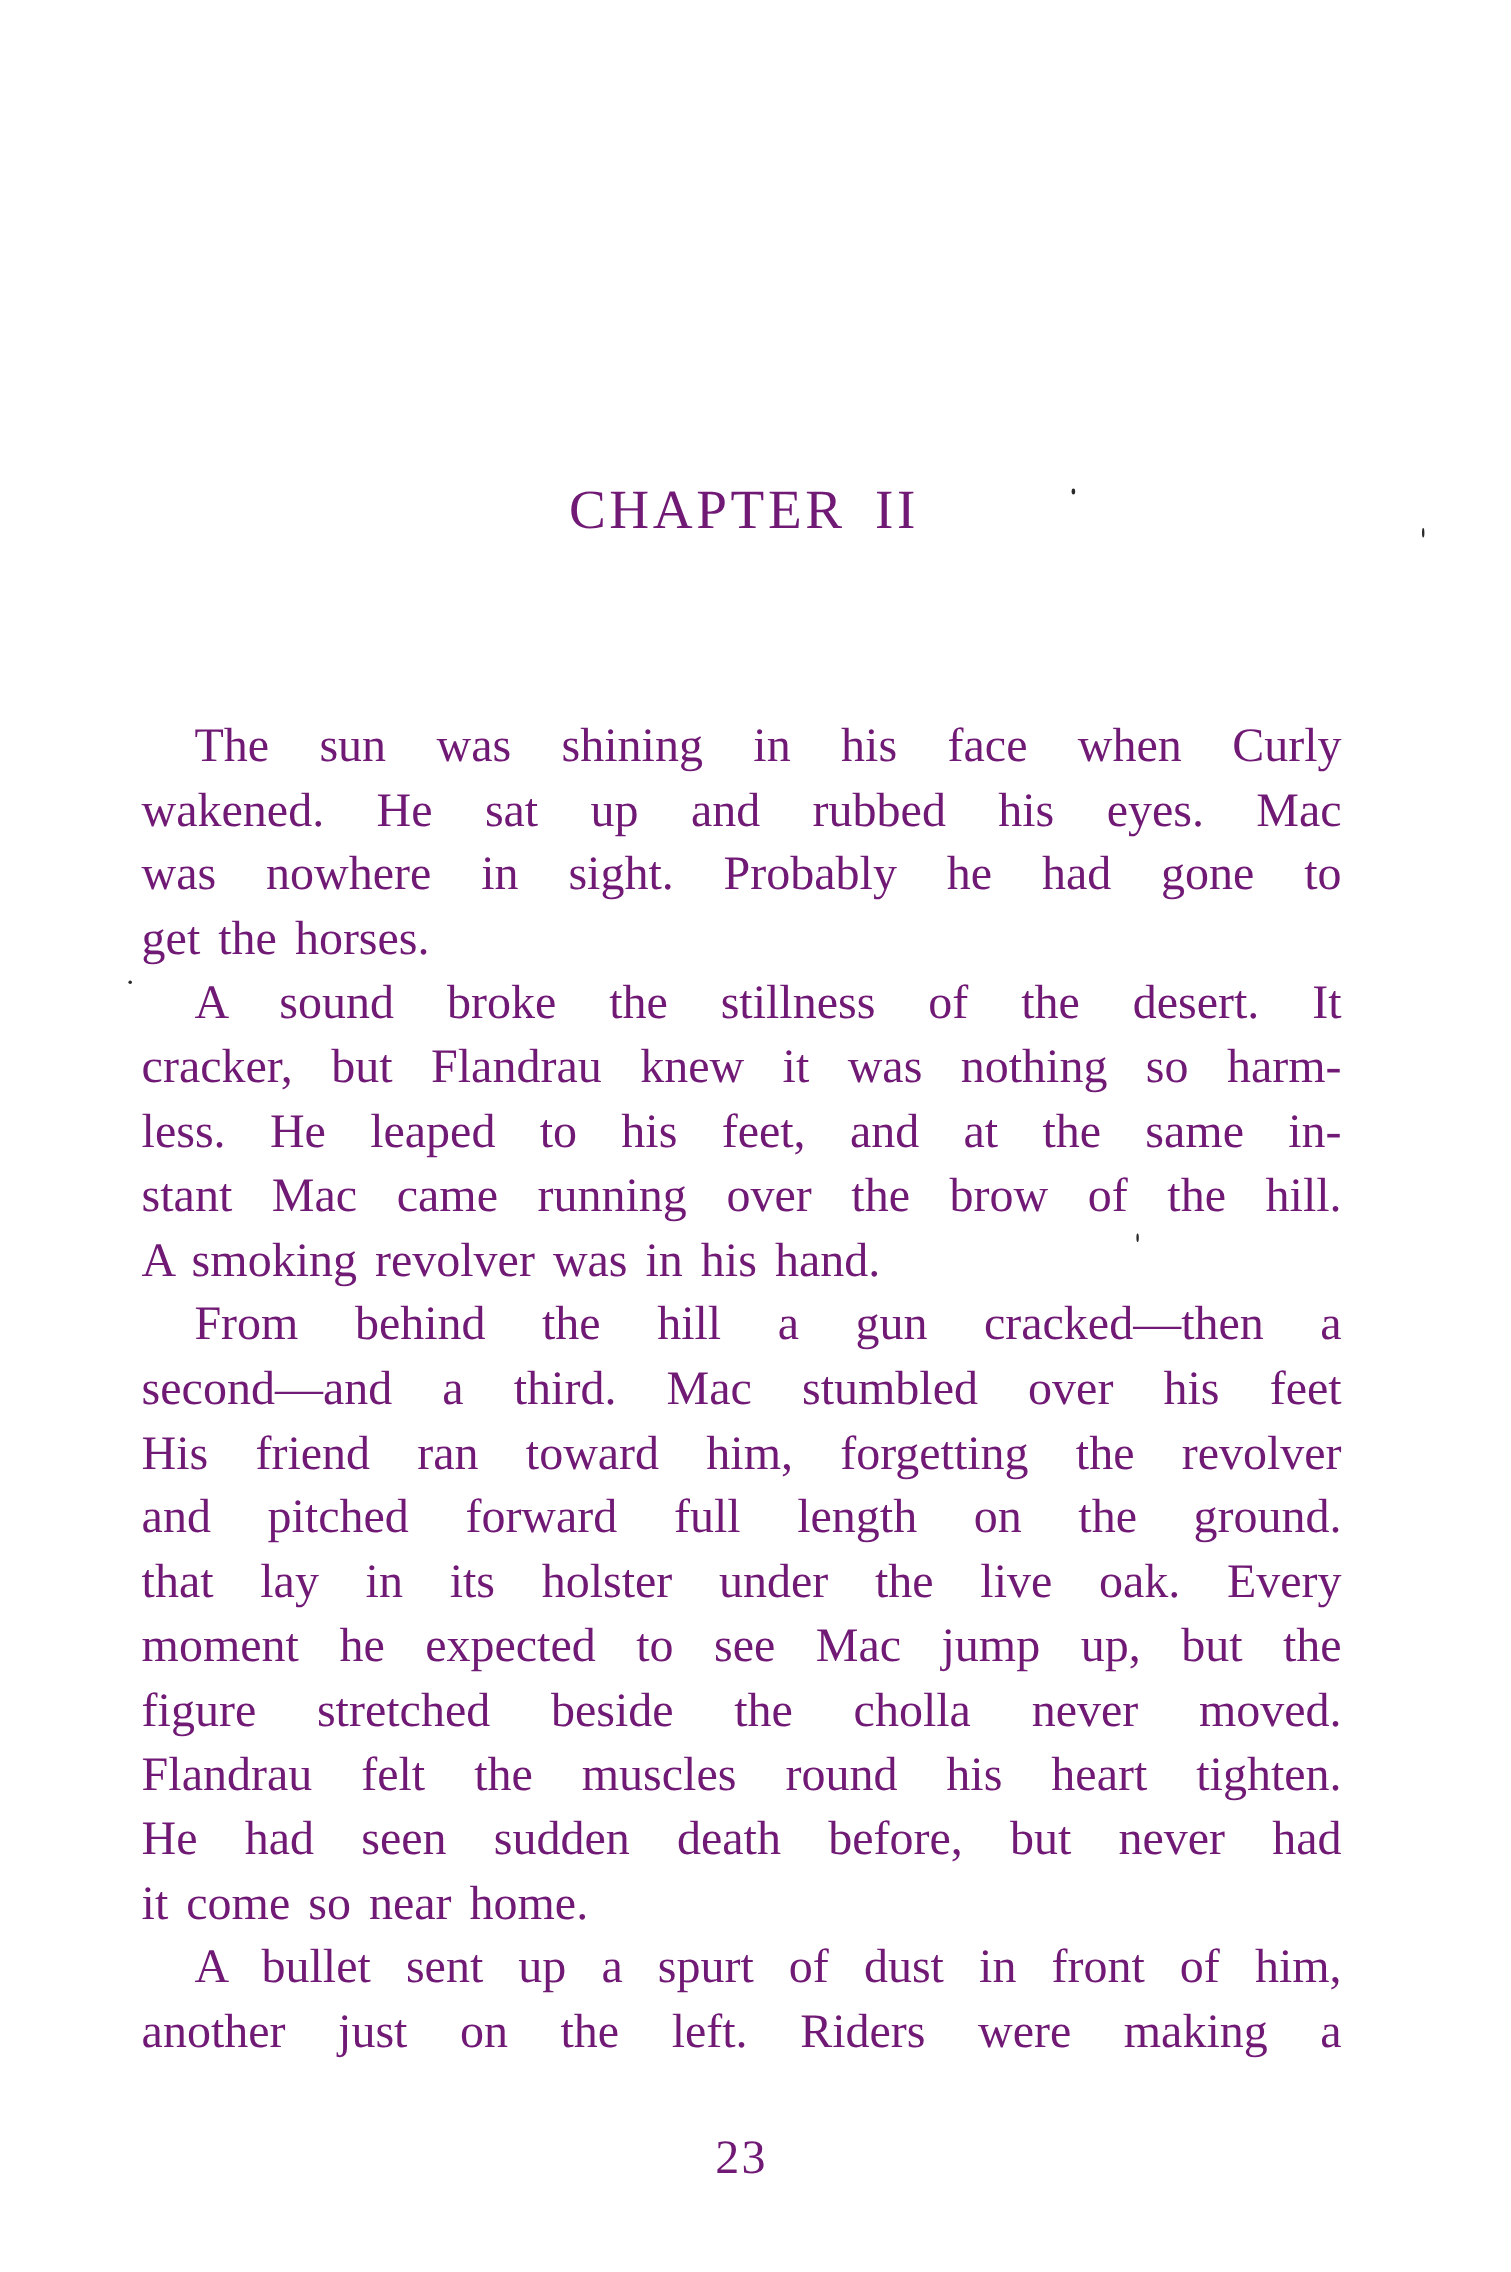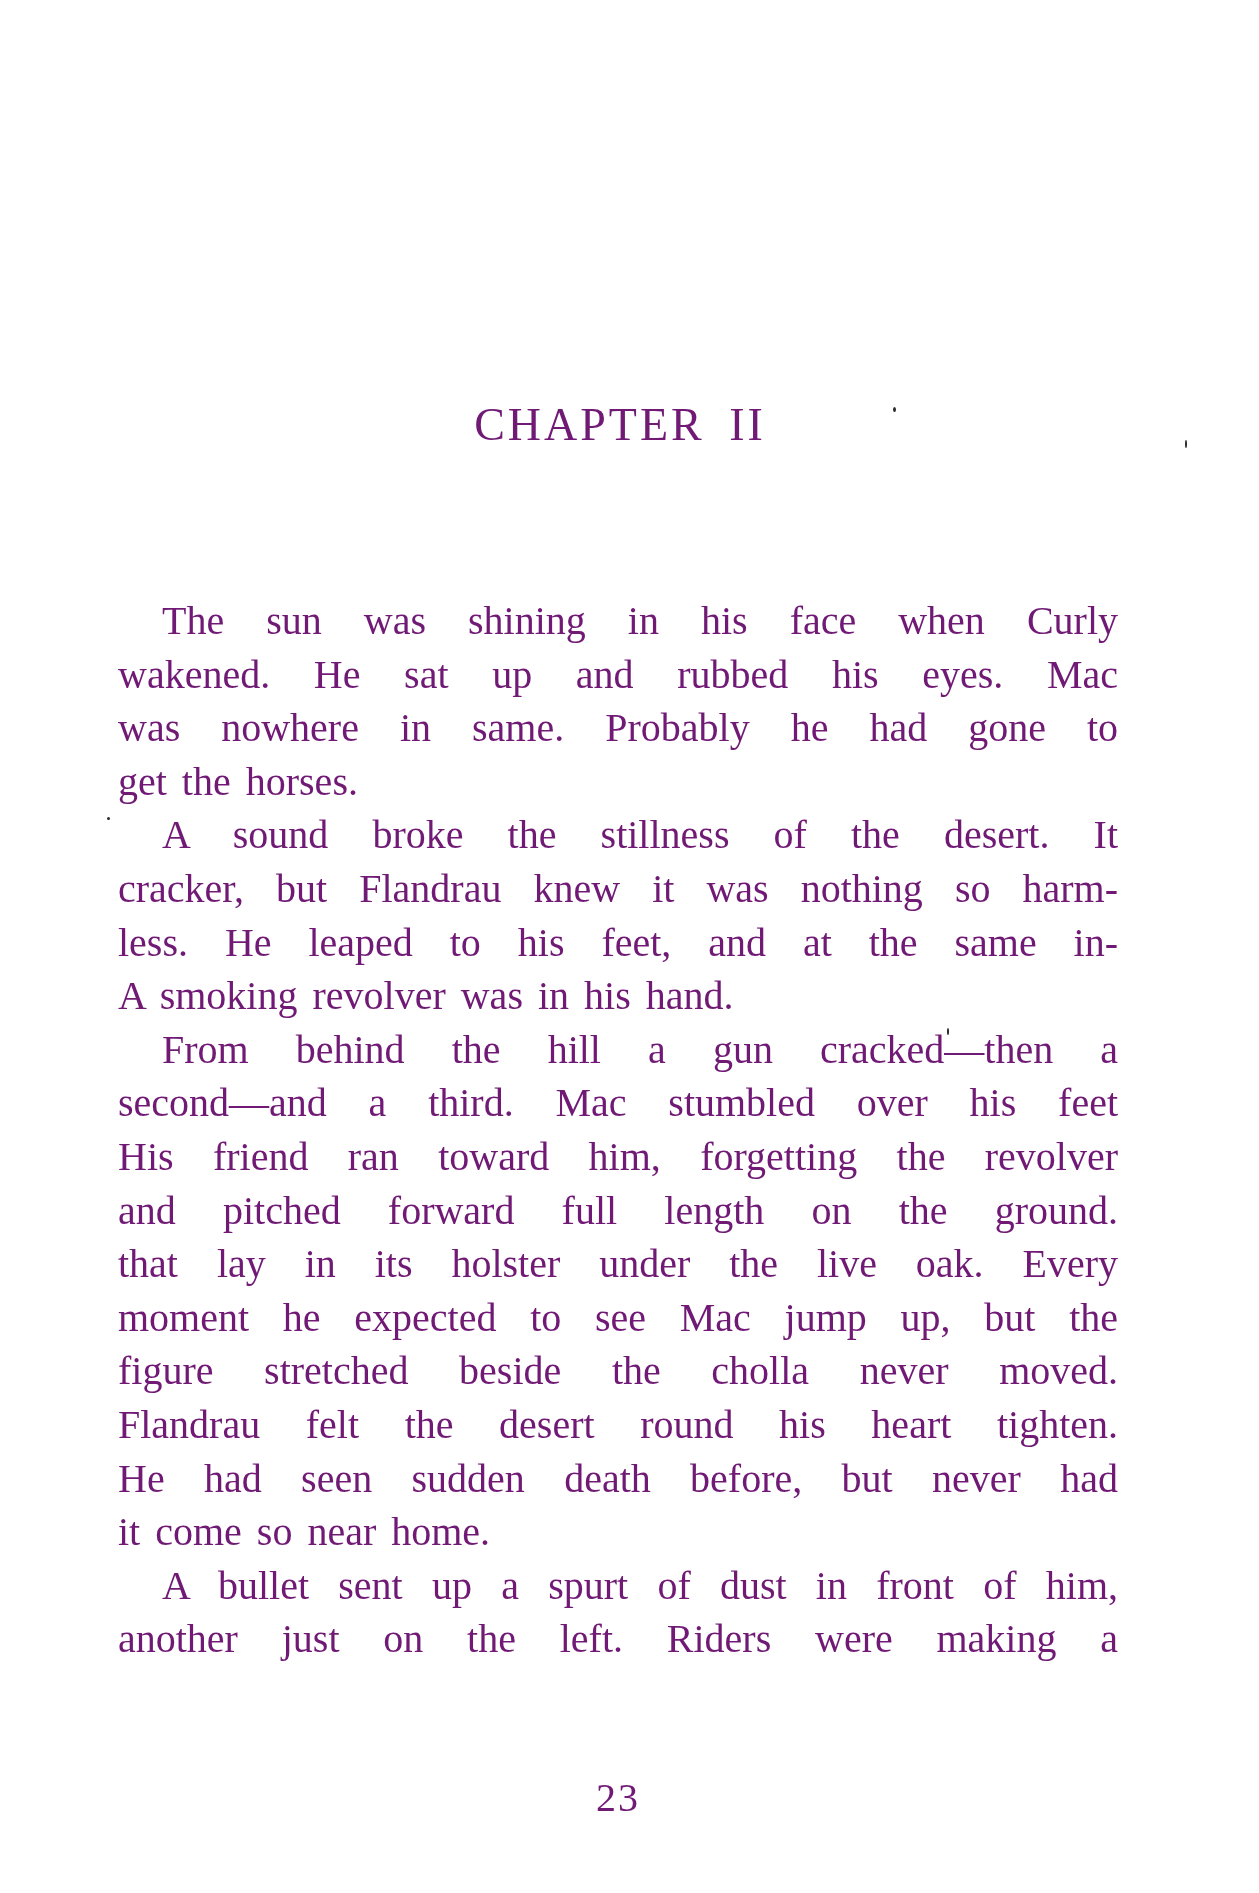--- a/index.html
+++ b/index.html
@@ -87,34 +87,35 @@
 </head>
 <body>
 
 <div class="page">
   <h1 class="chapter-heading">CHAPTER II</h1>
 
 
   <div class="text-block" id="text-block">
       <div class="line indent">The sun was shining in his face when Curly</div>
       <div class="line">wakened. He sat up and rubbed his eyes. Mac</div>
-      <div class="line">was nowhere in same. Probably he had gone to</div>
+      <div class="line">was nowhere in sight. Probably he had gone to</div>
       <div class="line end">get the horses.</div>
       <div class="line indent">A sound broke the stillness of the desert. It</div>
       <div class="line">cracker, but Flandrau knew it was nothing so harm-</div>
       <div class="line">less. He leaped to his feet, and at the same in-</div>
+      <div class="line">stant Mac came running over the brow of the hill.</div>
       <div class="line end">A smoking revolver was in his hand.</div>
       <div class="line indent">From behind the hill a gun cracked—then a</div>
       <div class="line">second—and a third. Mac stumbled over his feet</div>
       <div class="line">His friend ran toward him, forgetting the revolver</div>
       <div class="line">and pitched forward full length on the ground.</div>
       <div class="line">that lay in its holster under the live oak. Every</div>
       <div class="line">moment he expected to see Mac jump up, but the</div>
       <div class="line">figure stretched beside the cholla never moved.</div>
-      <div class="line">Flandrau felt the desert round his heart tighten.</div>
+      <div class="line">Flandrau felt the muscles round his heart tighten.</div>
       <div class="line">He had seen sudden death before, but never had</div>
       <div class="line end">it come so near home.</div>
       <div class="line indent">A bullet sent up a spurt of dust in front of him,</div>
       <div class="line">another just on the left. Riders were making a</div>
     </div>
 
   <div class="page-number">23</div>
 
   <span class="speck s1"></span>
   <span class="speck s2"></span>

